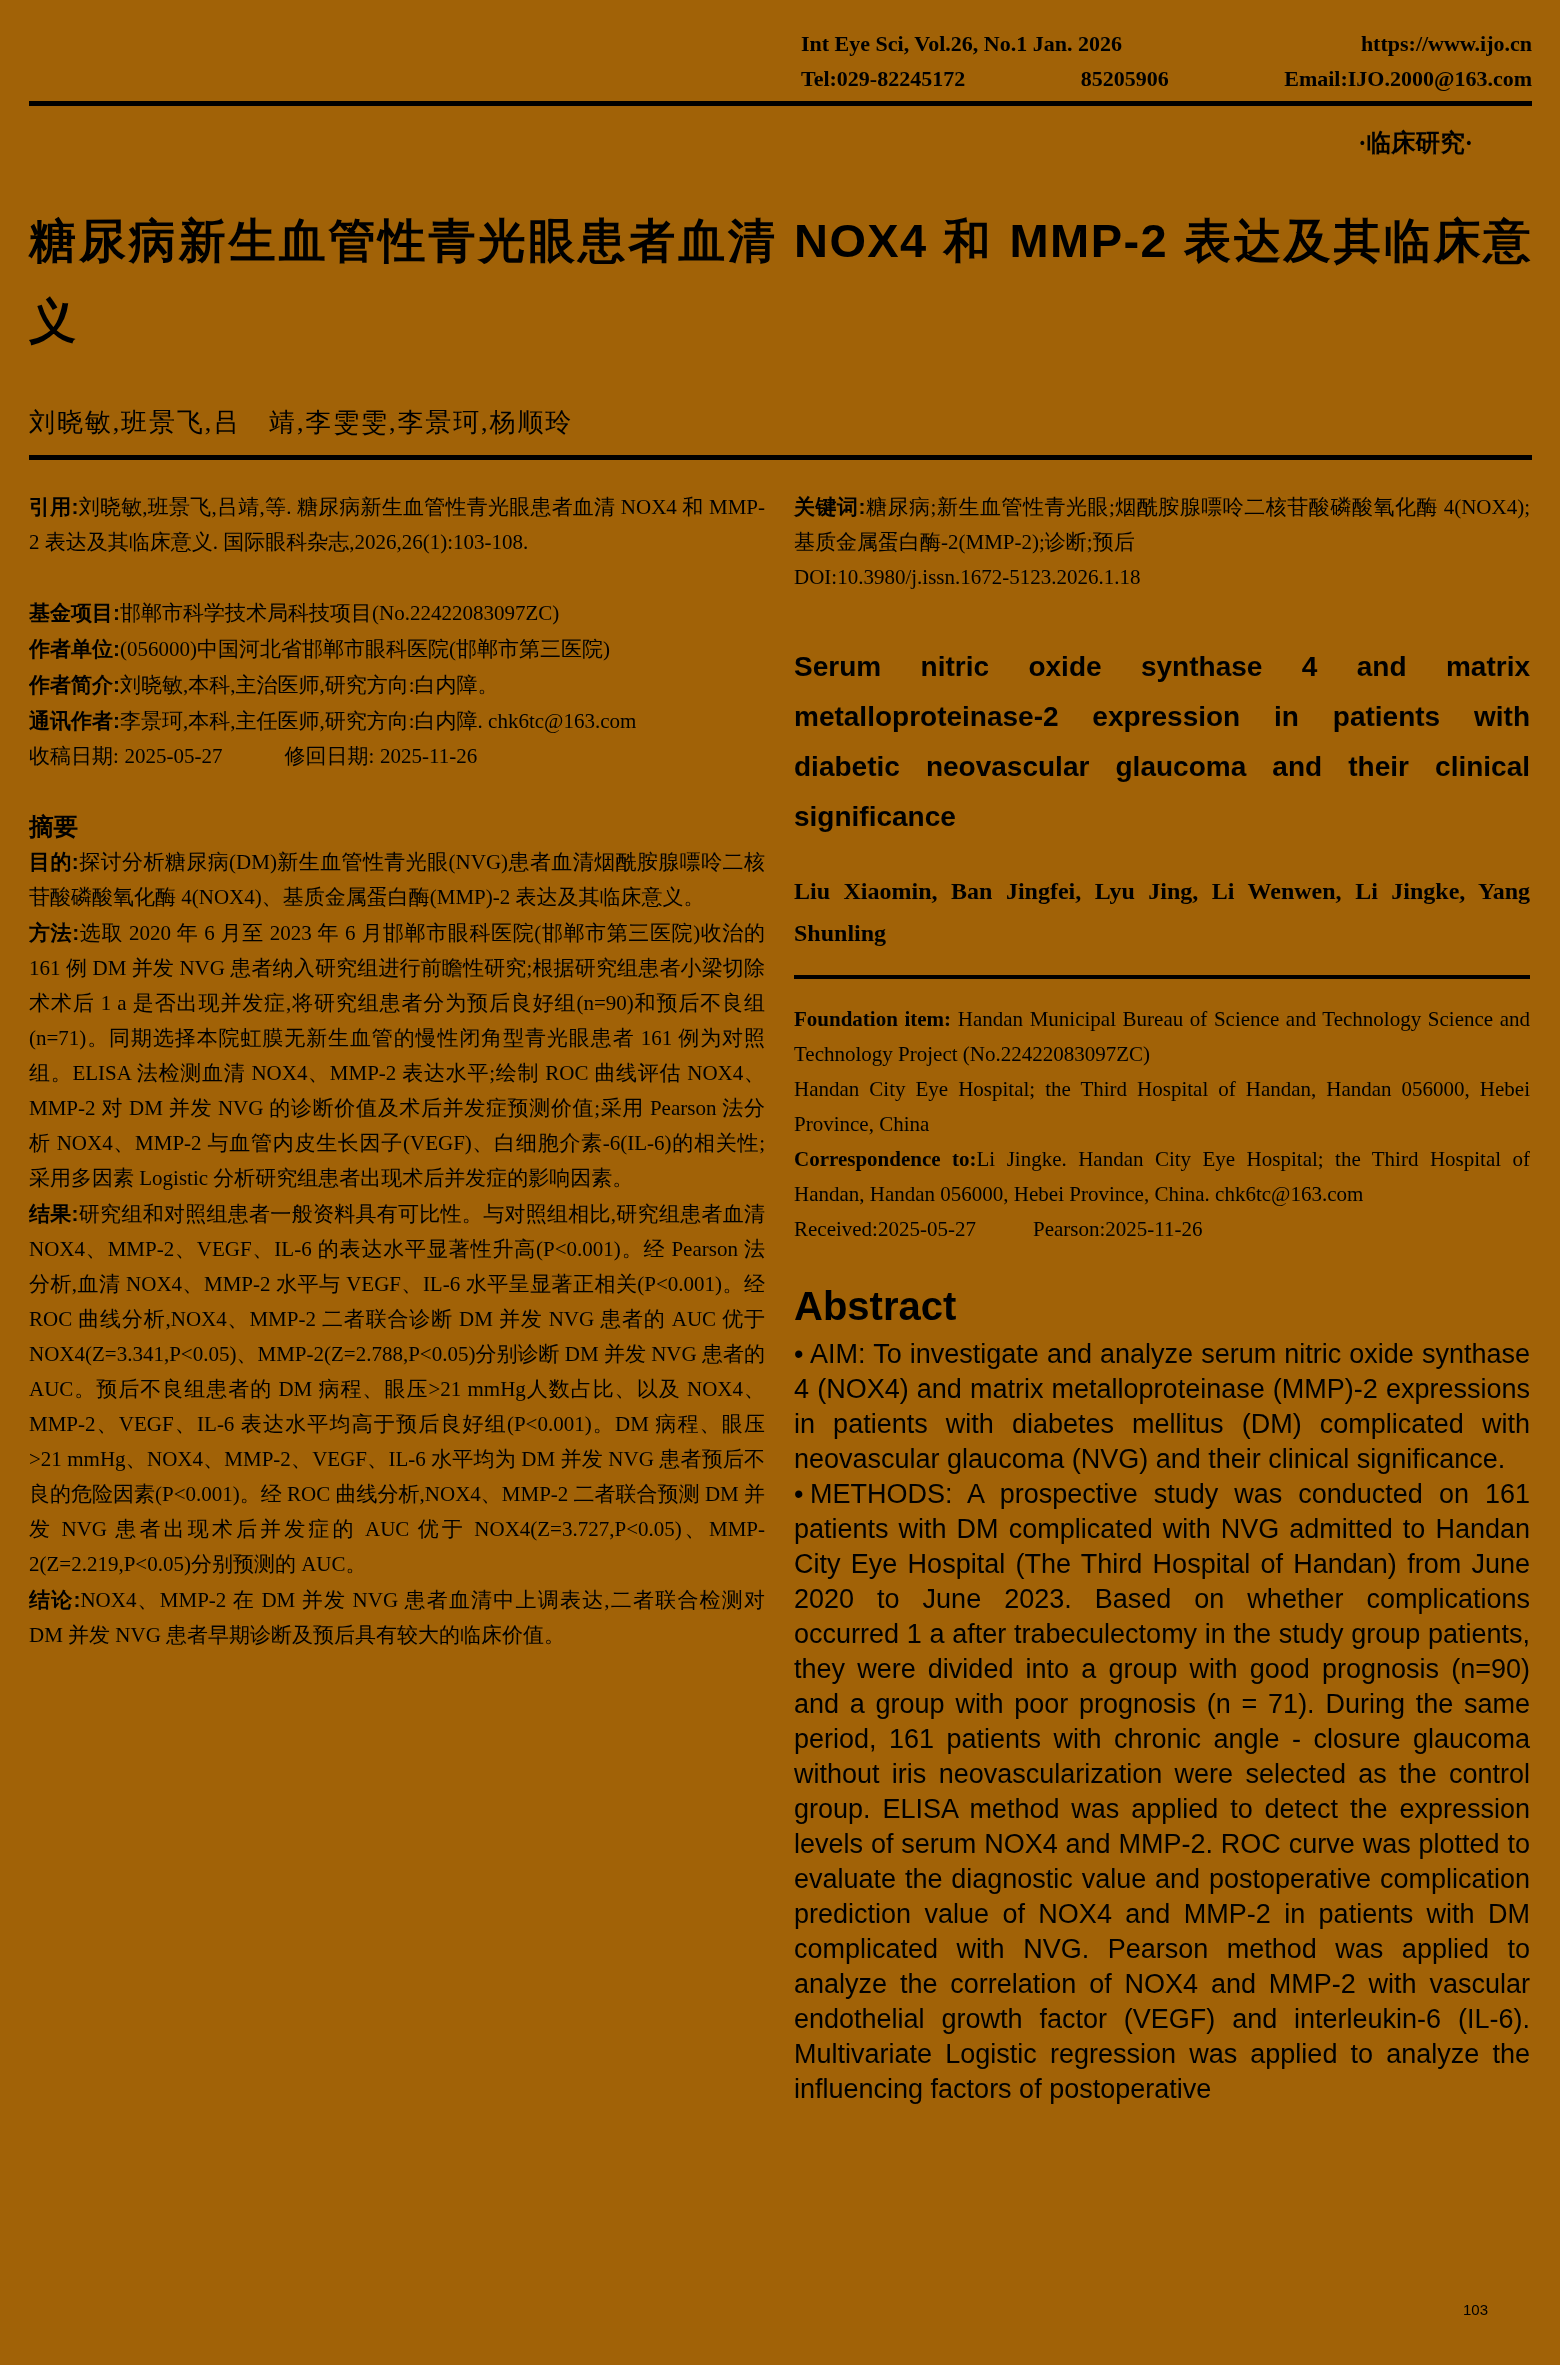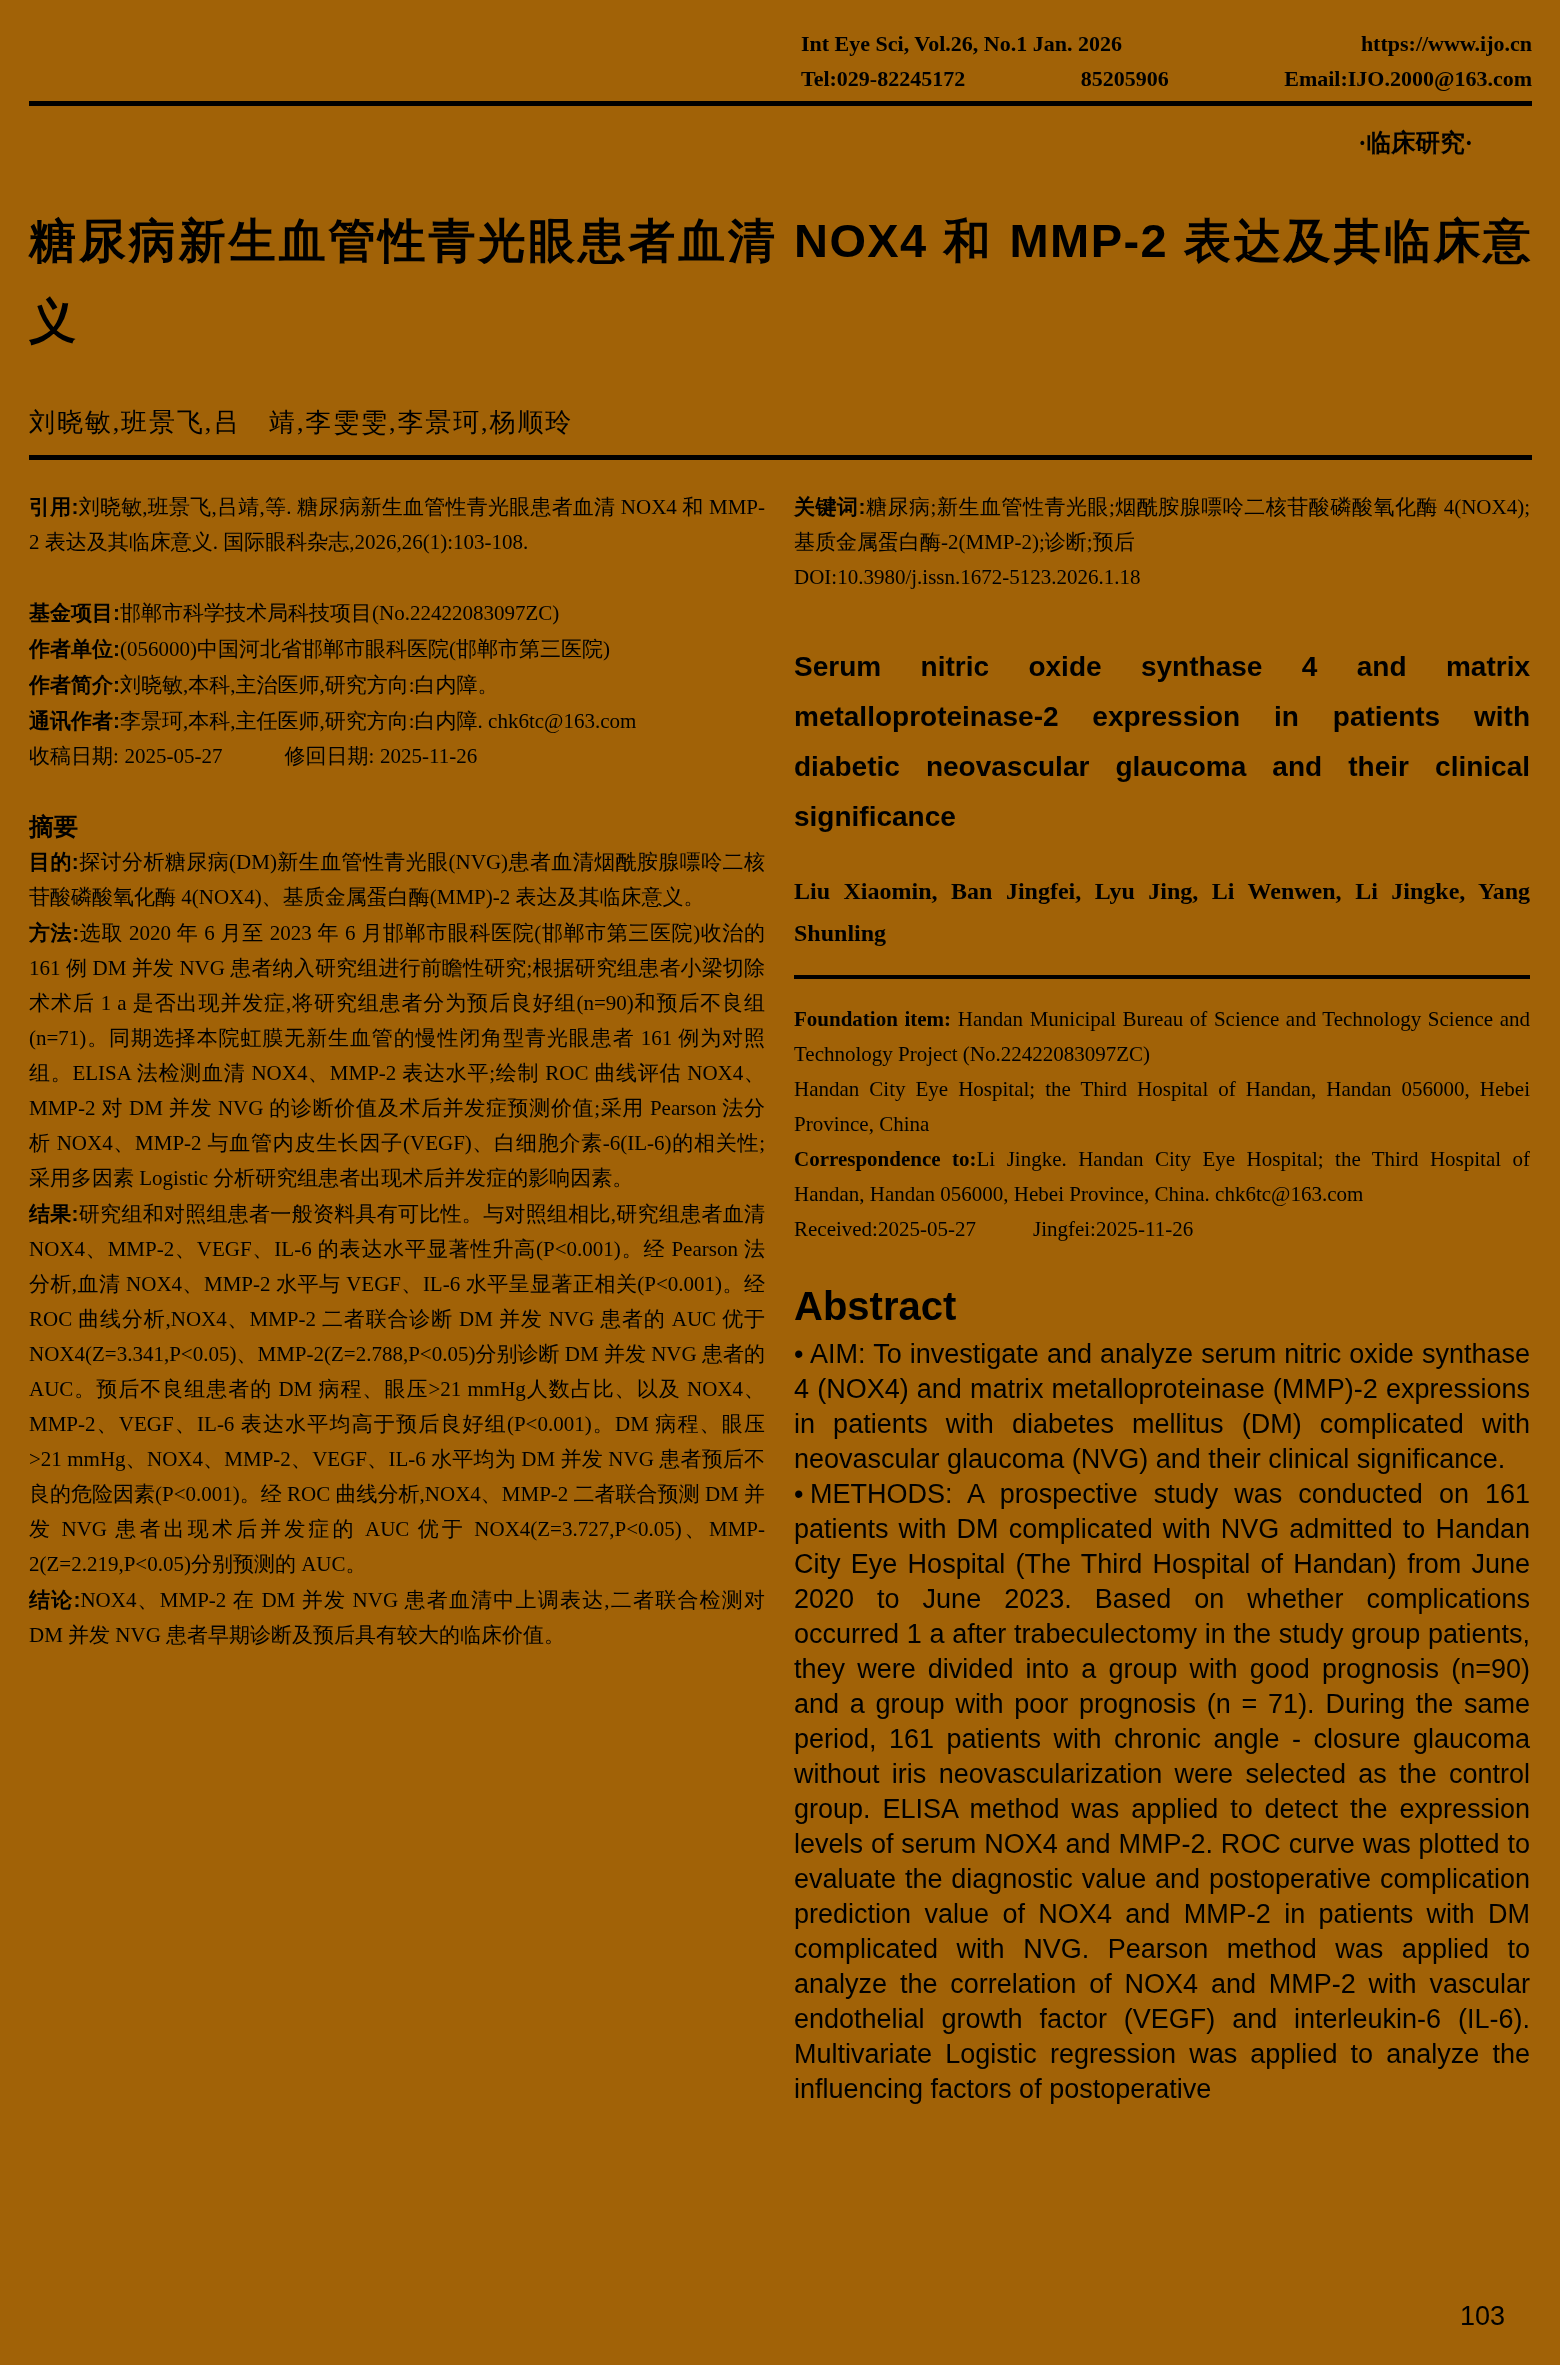--- a/index.html
+++ b/index.html
@@ -129,23 +129,23 @@
     font-family: "Liberation Sans", sans-serif;
     font-size: 27px;
     line-height: 35px;
     text-align: justify;
   }
   .bullet { margin-right: 6.6px; }
   .en-dates .date-sep { width: 57px; }
   .page-number {
     position: absolute;
     top: 2301px;
-    right: 55px;
-    font-family: "Liberation Sans", sans-serif;
-    font-size: 27px;
+    right: 72px;
+    font-family: "Liberation Sans", sans-serif;
+    font-size: 15px;
   }
 </style>
 </head>
 <body>
 
 <div class="page">
 
   <div class="journal-info">
     <div class="jline">
       <span>Int Eye Sci, Vol.26, No.1 Jan. 2026</span>
@@ -200,21 +200,21 @@
       <div class="authors-en">Liu Xiaomin, Ban Jingfei, Lyu Jing, Li Wenwen, Li Jingke, Yang Shunling</div>
 
       <div class="col-rule"></div>
 
       <p class="para"><span class="en-label">Foundation item:</span> <span>Handan Municipal Bureau of Science and Technology Science and Technology Project (No.22422083097ZC)</span></p>
 
       <p class="para">Handan City Eye Hospital; the Third Hospital of Handan, Handan 056000, Hebei Province, China</p>
 
       <p class="para"><span class="en-label">Correspondence to:</span><span>Li Jingke. Handan City Eye Hospital; the Third Hospital of Handan, Handan 056000, Hebei Province, China. chk6tc@163.com</span></p>
 
-      <p class="para en-dates"><span>Received:</span><span>2025-05-27</span><span class="date-sep"></span><span>Jingfei:</span><span>2025-11-26</span></p>
+      <p class="para en-dates"><span>Received:</span><span>2025-05-27</span><span class="date-sep"></span><span>Pearson:</span><span>2025-11-26</span></p>
 
       <div class="abstract-heading-en">Abstract</div>
 
       <p class="para en-abs"><span class="bullet">•</span><span>AIM:</span> <span>To investigate and analyze serum nitric oxide synthase 4 (NOX4) and matrix metalloproteinase (MMP)-2 expressions in patients with diabetes mellitus (DM) complicated with neovascular glaucoma (NVG) and their clinical significance.</span></p>
 
       <p class="para en-abs"><span class="bullet">•</span><span>METHODS:</span> <span>A prospective study was conducted on 161 patients with DM complicated with NVG admitted to Handan City Eye Hospital (The Third Hospital of Handan) from June 2020 to June 2023. Based on whether complications occurred 1 a after trabeculectomy in the study group patients, they were divided into a group with good prognosis (n=90) and a group with poor prognosis (n = 71). During the same period, 161 patients with chronic angle - closure glaucoma without iris neovascularization were selected as the control group. ELISA method was applied to detect the expression levels of serum NOX4 and MMP-2. ROC curve was plotted to evaluate the diagnostic value and postoperative complication prediction value of NOX4 and MMP-2 in patients with DM complicated with NVG. Pearson method was applied to analyze the correlation of NOX4 and MMP-2 with vascular endothelial growth factor (VEGF) and interleukin-6 (IL-6). Multivariate Logistic regression was applied to analyze the influencing factors of postoperative</span></p>
     </div>
   </div>
 
   <div class="page-number">103</div>

